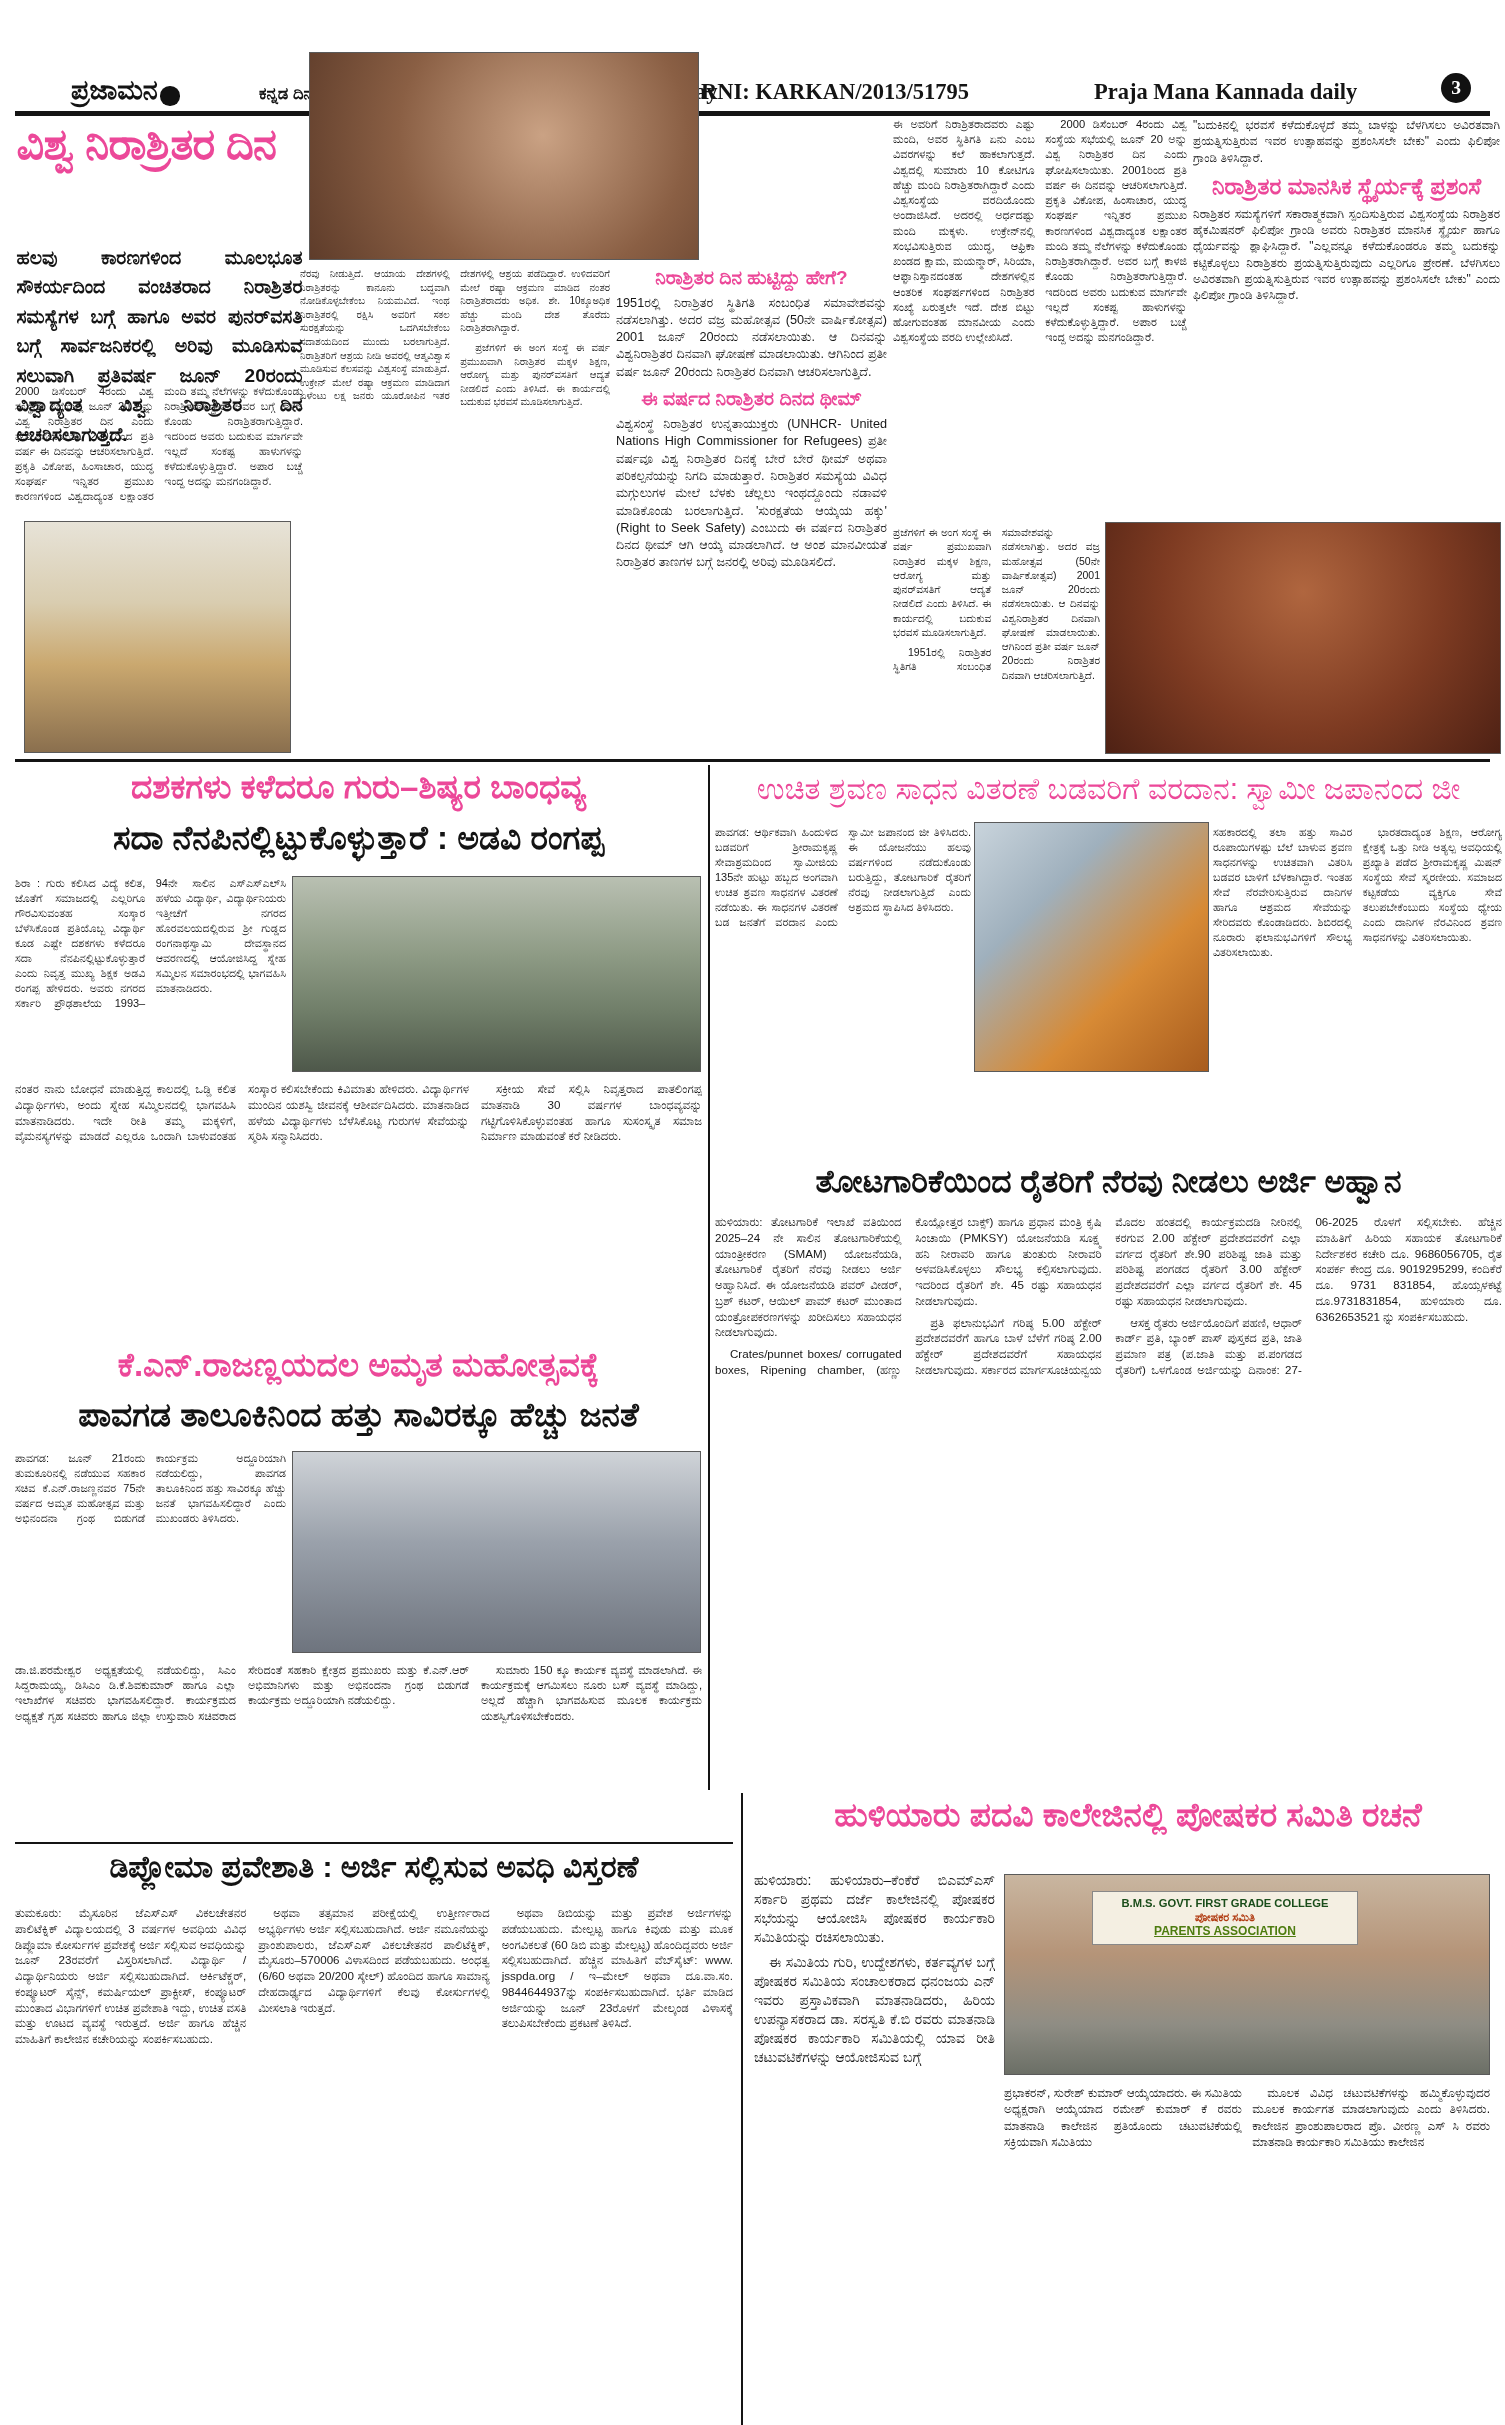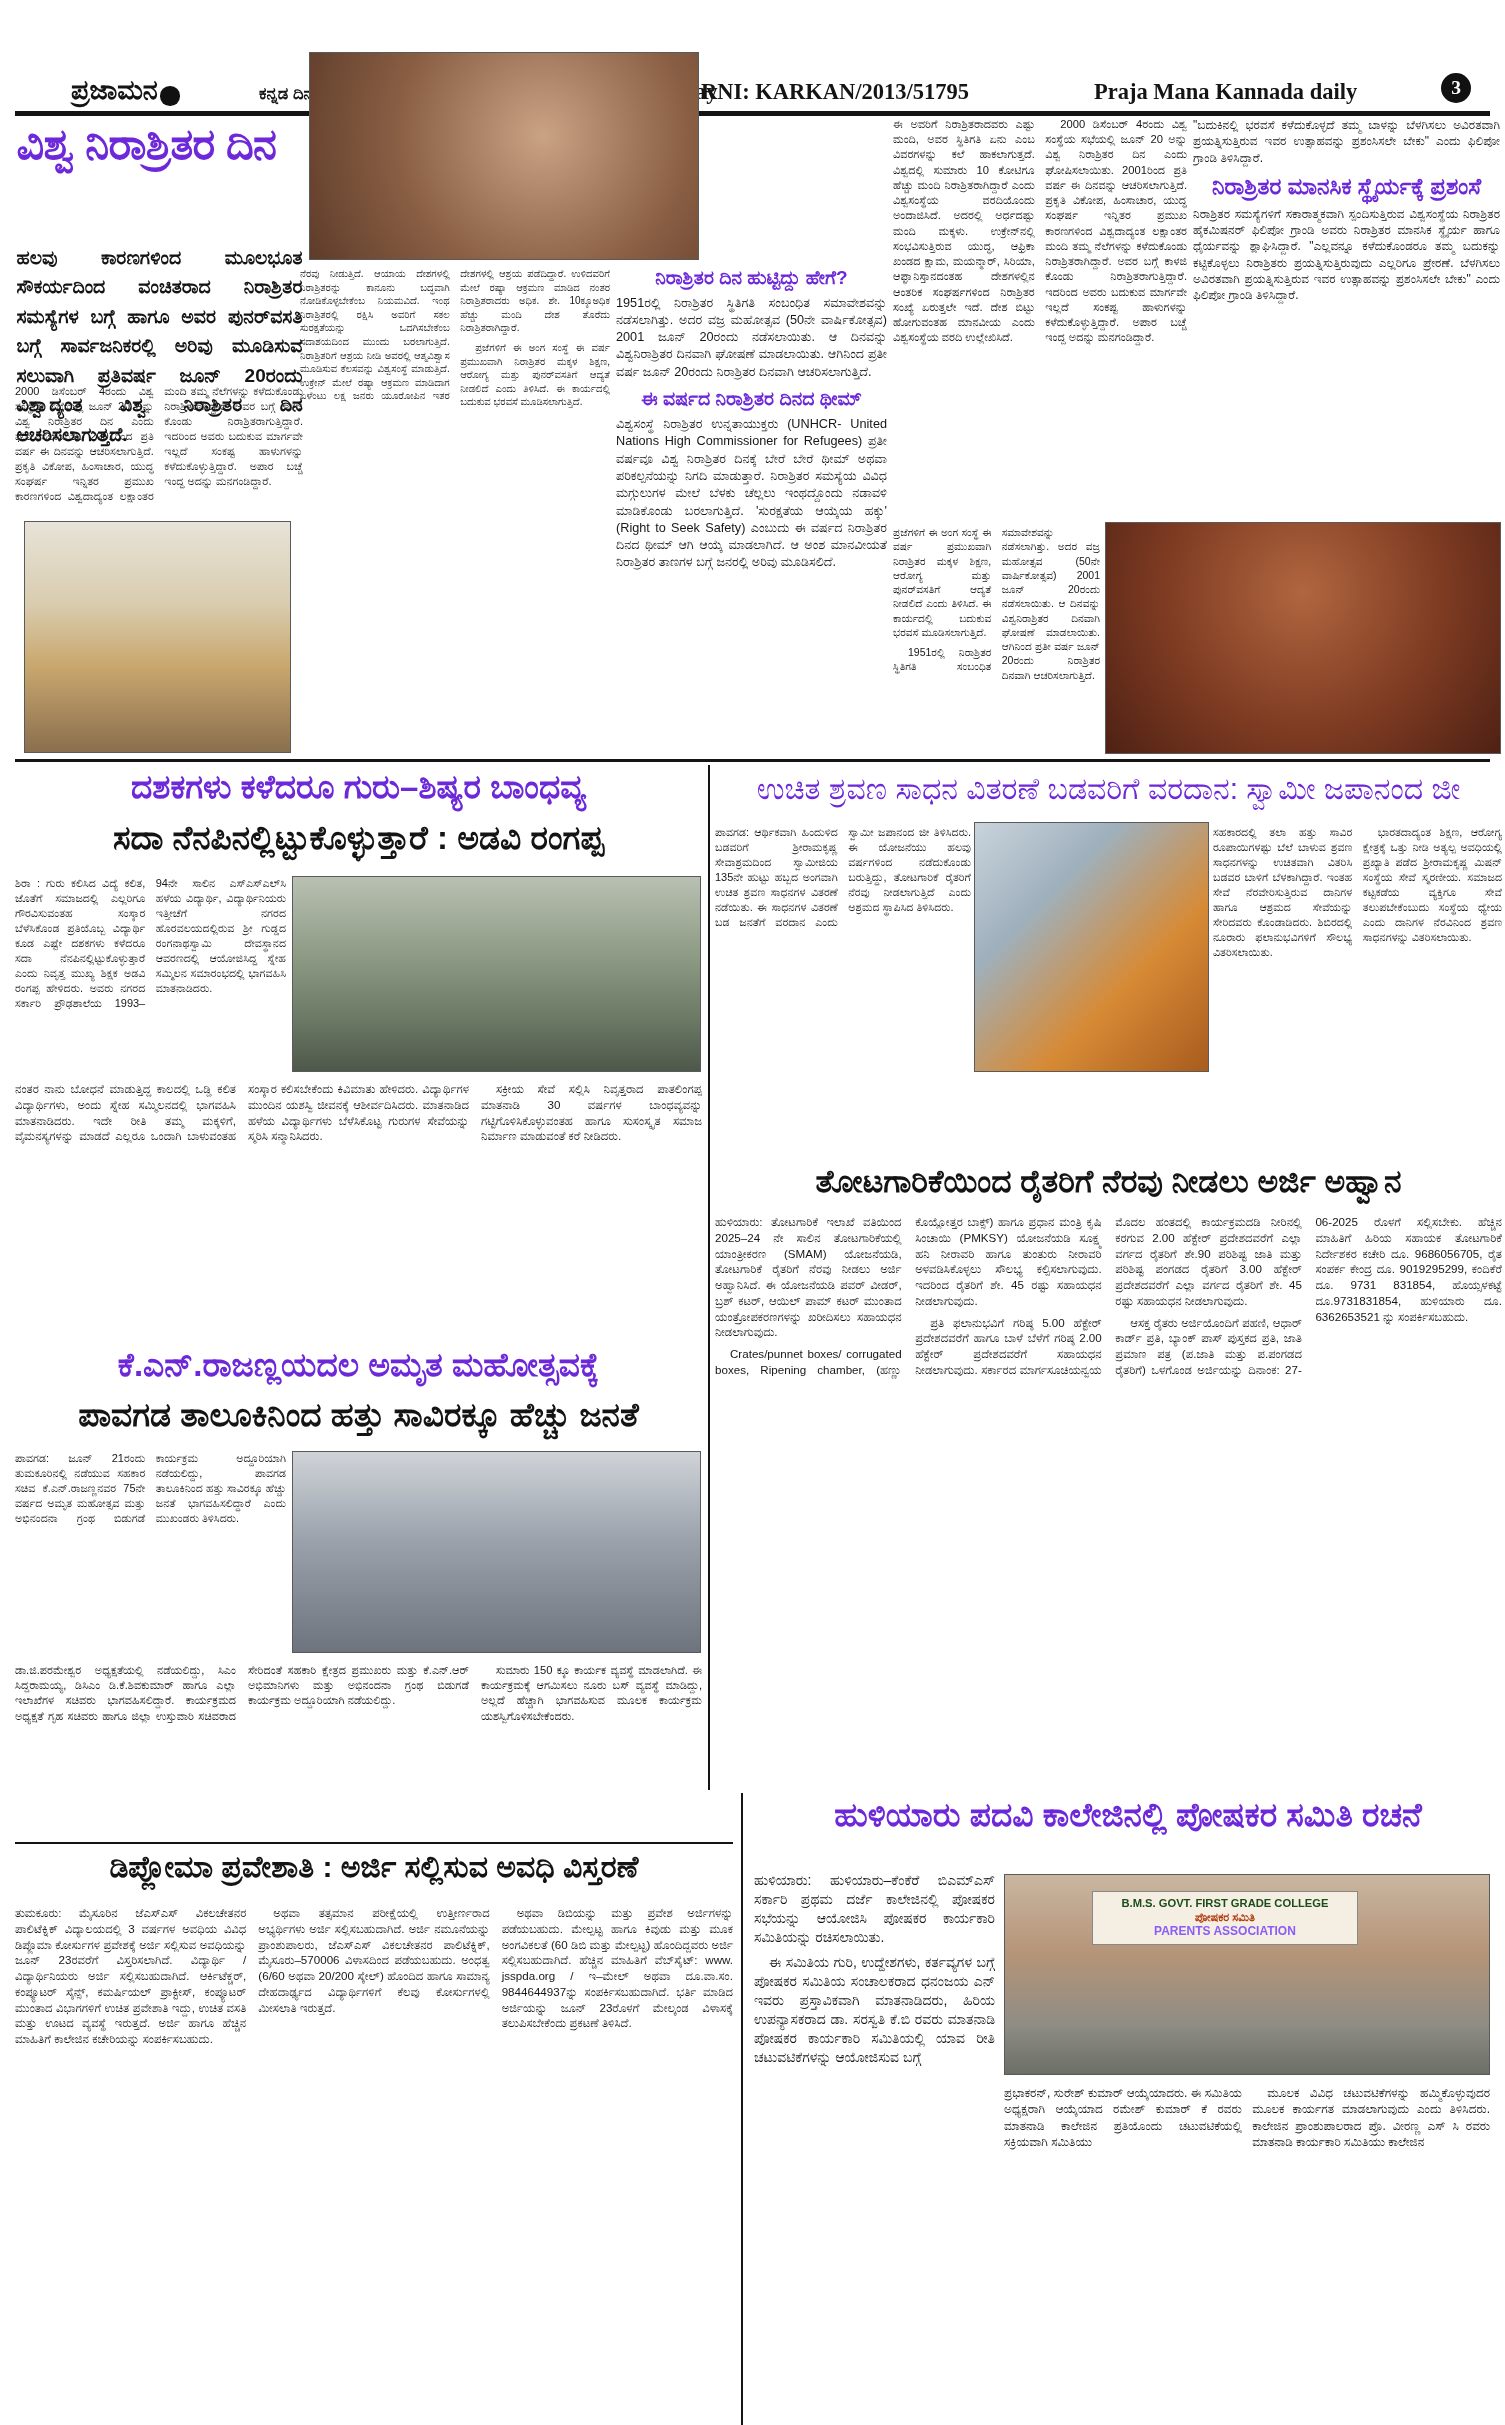--- a/index.html
+++ b/index.html
@@ -1,21 +1,21 @@
 <!DOCTYPE html>
 <html style="font-size:12px"><head>
 <meta charset="utf-8">
 <style>
   html,body{margin:0;padding:0;background:#e9e9e9;}
   #canvas{position:relative;width:1505px;height:2426px;background:#ffffff;
           font-family:"Liberation Sans",sans-serif;color:#141414;overflow:hidden;padding-left:28px;}
   .abs{position:absolute;}
   .serif{font-family:"Liberation Serif",serif;}
   .rule{background:#141414;}
-  .red{color:#6d28d9;}
+  .red{color:#ec4899;}
   .bold{font-weight:bold;}
   .center{text-align:center;}
   .body-txt{font-size:12px;line-height:1.36;text-align:justify;color:#161616;}
   .body-txt p{margin:0 0 6px 0;text-indent:15px;}
   .body-txt p.nofirst{text-indent:0;}
   .cols2{column-count:2;column-gap:10.5px;}
   .cols3{column-count:3;column-gap:12px;}
   .cols4{column-count:4;column-gap:13.5px;}
   .headline-xl{font-size:43px;font-weight:bold;line-height:1.12;letter-spacing:-0.7px;}
   .headline-l{font-size:33px;font-weight:bold;line-height:1.15;}
@@ -27,21 +27,21 @@
   .ph-refugees{background:linear-gradient(180deg,#e7e3d8 0%,#d9cdb0 35%,#caa86f 62%,#8a6f4e 100%);}
   .ph-crowd{background:radial-gradient(circle at 50% 30%,#b0663f 0%,#7e3b22 55%,#4e2114 100%);}
   .ph-alumni{background:linear-gradient(180deg,#b9c0b2 0%,#8e9b85 40%,#6f7d68 70%,#4e584a 100%);}
   .ph-swami{background:linear-gradient(135deg,#c9d4dc 0%,#9fb0bd 30%,#d78a35 65%,#a85c1e 100%);}
   .ph-event{background:linear-gradient(180deg,#cfd3d8 0%,#9aa1ab 45%,#6e747e 100%);}
   .ph-parents{background:linear-gradient(180deg,#c9b6a0 0%,#b59478 40%,#8f8d84 75%,#6b6f66 100%);}
   .banner{position:absolute;left:18%;top:8%;width:52%;background:#f4efe2;border:0.7px solid #888;
           padding:4.5px 6px;text-align:center;line-height:1.25;}
   .banner .b1{font-size:11.2px;font-weight:bold;color:#1a4d1a;}
   .banner .b2{font-size:11.2px;font-weight:bold;color:#b03a10;}
-  .banner .b3{font-size:12px;font-weight:bold;color:#8b5cf6;}
+  .banner .b3{font-size:12px;font-weight:bold;color:#4d7c0f;text-decoration:underline;}
   .page-badge{width:30px;height:30px;border-radius:50%;background:#111;color:#fff;
               display:flex;align-items:center;justify-content:center;font-size:19.5px;font-weight:bold;}
   .logo-dot{display:inline-block;width:19.5px;height:19.5px;border-radius:50%;background:#111;
             vertical-align:middle;margin:0 2.2px;}
 </style>
 </head>
 <body>
 
 <div id="canvas">
 

